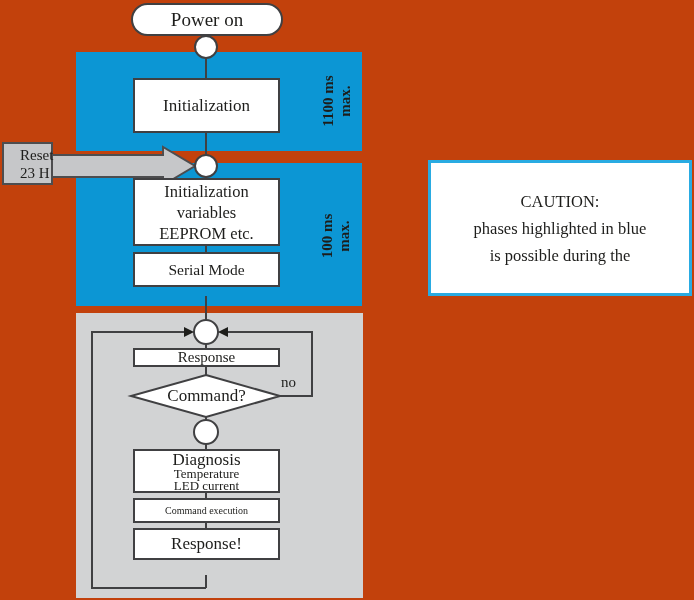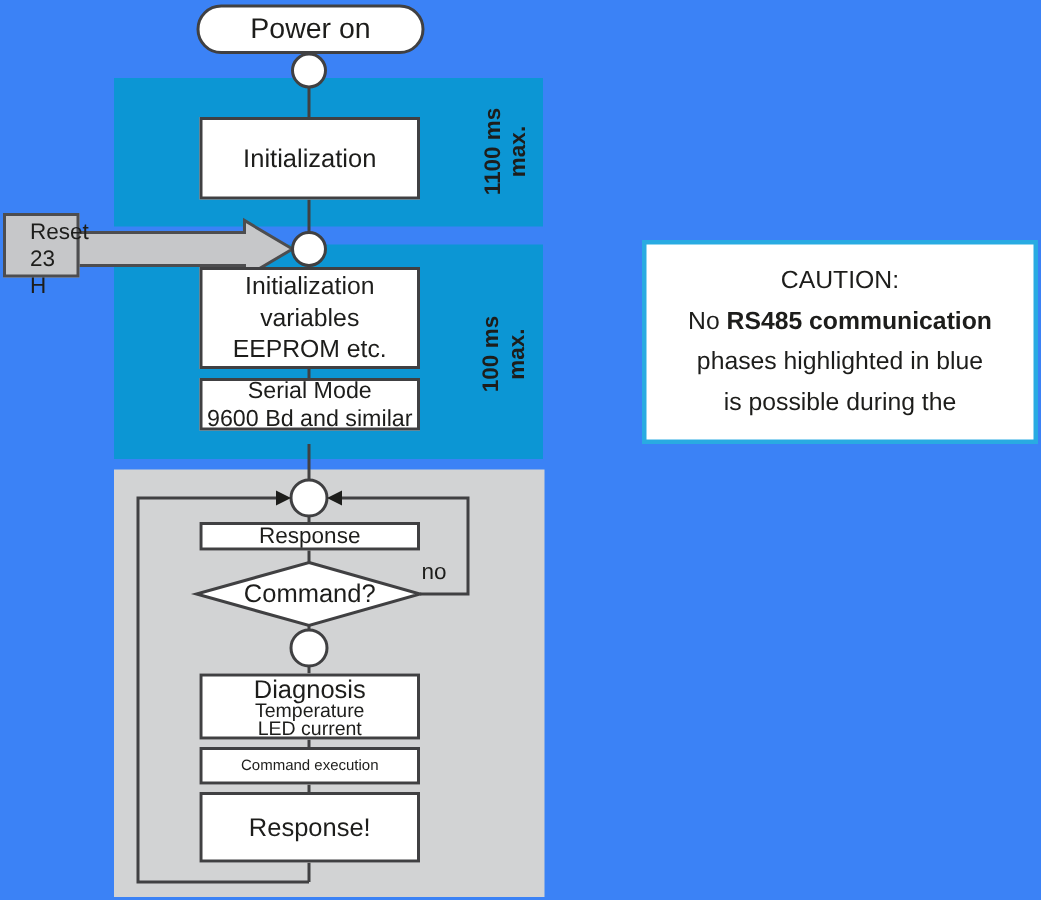--- a/index.html
+++ b/index.html
@@ -1,19 +1,19 @@
 <!DOCTYPE html>
 <html><head>
 <meta charset="utf-8">
 <style>
   html,body { margin:0; padding:0; background:#ffffff; }
   #app {
     position:relative; width:694px; height:600px;
-    background:#3b82f6; overflow:hidden;
-    font-family:Liberation Sans, sans-serif;
+    background:#c2410c; overflow:hidden;
+    font-family:Liberation Serif, serif;
     color:#1d1d1b;
   }
   .abs { position:absolute; }
   
   .panel { position:absolute; }
   .panel.blue { background:#0c96d4; }
   .panel.gray { background:#d2d3d4; }
   #blue-phase-1 { left:76px; top:52px;  width:286px; height:99px; }
   #blue-phase-2 { left:76px; top:163px; width:286px; height:143px; }
   #gray-panel   { left:76px; top:313px; width:287px; height:285px; }
@@ -30,21 +30,21 @@
   }
   #start-node    { left:131px; top:3px;   width:152px; height:33px; border-radius:17px; font-size:19px; }
   #init-box      { left:133px; top:78px;  width:147px; height:55px; font-size:17px; }
   #vars-box      { left:133px; top:178px; width:147px; height:68px; font-size:16.5px; line-height:21px; }
   #serial-box    { left:133px; top:252px; width:147px; height:35px; font-size:15.5px; line-height:19px; white-space:nowrap; }
   #standby-box   { left:133px; top:348px; width:147px; height:19px; font-size:15px; line-height:15px; }
   #diagnosis-box { left:133px; top:449px; width:147px; height:44px; }
   #diagnosis-box .big   { font-size:17px; line-height:17px; }
   #diagnosis-box .small { font-size:13px; line-height:12px; }
   #cmdexec-box   { left:133px; top:498px; width:147px; height:25px; font-size:10px; white-space:nowrap; }
-  #response-box  { left:133px; top:528px; width:147px; height:47px; font-size:17px; }
+  #response-box  { left:133px; top:528px; width:147px; height:32px; font-size:17px; }
 
   #reset-box {
     position:absolute; left:2px; top:142px; width:51px; height:43px;
     box-sizing:border-box; background:#c6c7c9; border:2px solid #4d4d4f;
     font-size:15px; line-height:18px; padding-left:16px; padding-top:2px;
   }
 
   #decision-label { left:133px; top:387px; width:147px; text-align:center; font-size:17px; line-height:17px; }
   #no-label { left:281px; top:374px; font-size:15px; line-height:16px; }
 
@@ -115,21 +115,20 @@
   </div>
 
   <div id="vars-box" class="fbox">
     <div>Initialization</div>
     <div>variables</div>
     <div>EEPROM etc.</div>
   </div>
 
   <div id="serial-box" class="fbox">
     <div>Serial Mode</div>
-    <div>9600 Bd and similar</div>
   </div>
 
   <div id="standby-box" class="fbox">
     <span>Response</span>
   </div>
 
   <div id="decision-label" class="abs">Command?</div>
   <div id="no-label" class="abs">no</div>
 
   <div id="diagnosis-box" class="fbox">
@@ -150,18 +149,17 @@
     <div>1100 ms</div>
     <div>max.</div>
   </div>
   <div id="duration-2" class="vlabel">
     <div>100 ms</div>
     <div>max.</div>
   </div>
 
   <div id="caution-box">
     <div>CAUTION:</div>
-    <div><span>No </span><b>RS485 communication</b></div>
     <div>phases highlighted in blue</div>
     <div>is possible during the</div>
   </div>
 
 </div>
 
 </body></html>

